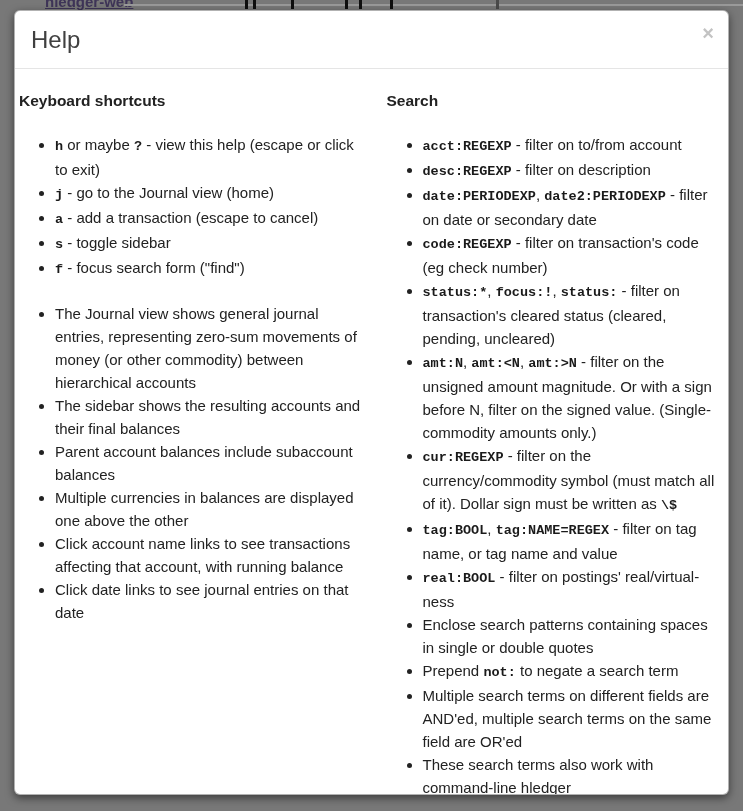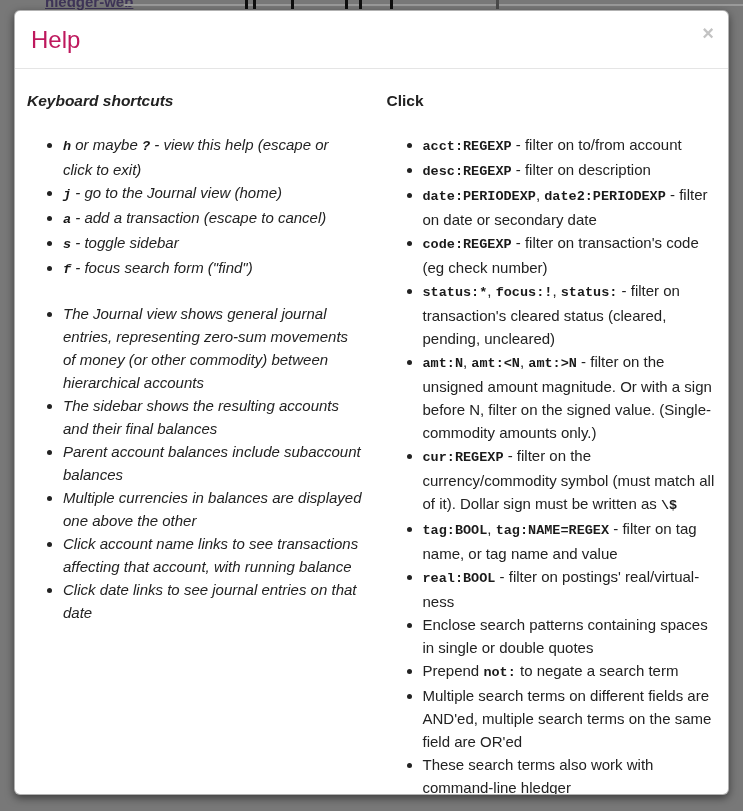--- a/index.html
+++ b/index.html
@@ -61,42 +61,42 @@
   }
   .modal-header {
     position: relative;
     padding: 15px 16px 14px 16px;
     border-bottom: 1px solid #e5e5e5;
   }
   .modal-title {
     font-size: 24px;
     font-weight: normal;
     line-height: 28px;
-    color: #be185d;
+    color: #404040;
   }
   .modal-close {
     position: absolute;
     top: 12px;
     right: 14px;
     background: none;
     border: none;
     font-family: "Liberation Sans", sans-serif;
     font-size: 20px;
     font-weight: bold;
     line-height: 20px;
     color: #c3c3c3;
     cursor: pointer;
   }
   .modal-body {
     display: flex;
     align-items: flex-start;
     padding: 8px 0 24px 0;
   }
   .col { width: 50%; }
-  .col-left  { padding: 0 10px 0 12px; font-style: italic; }
+  .col-left  { padding: 0 10px 0 4px; }
   .col-right { padding: 0 6px 0 15px; }
   .col h4 {
     margin: 12px 0 0 0;
     font-size: 15.5px;
     font-weight: bold;
     line-height: 23px;
     color: #222;
   }
   .col ul {
     margin: 21px 0 12px 0;
@@ -151,21 +151,21 @@
           <ul>
             <li><span>The Journal view shows general journal entries, representing zero-sum movements of money (or other commodity) between hierarchical accounts</span></li>
             <li><span>The sidebar shows the resulting accounts and their final balances</span></li>
             <li><span>Parent account balances include subaccount balances</span></li>
             <li><span>Multiple currencies in balances are displayed one above the other</span></li>
             <li><span>Click account name links to see transactions affecting that account, with running balance</span></li>
             <li><span>Click date links to see journal entries on that date</span></li>
           </ul>
         </div>
       <div class="col col-right">
-          <h4>Click</h4>
+          <h4>Search</h4>
           <ul>
             <li><code>acct:REGEXP</code><span> - filter on to/from account</span></li>
             <li><code>desc:REGEXP</code><span> - filter on description</span></li>
             <li><code>date:PERIODEXP</code><span>, </span><code>date2:PERIODEXP</code><span> - filter on date or secondary date</span></li>
             <li><code>code:REGEXP</code><span> - filter on transaction's code (eg check number)</span></li>
             <li><code>status:*</code><span>, </span><code>focus:!</code><span>, </span><code>status:</code><span> - filter on transaction's cleared status (cleared, pending, uncleared)</span></li>
             <li><code>amt:N</code><span>, </span><code>amt:&lt;N</code><span>, </span><code>amt:&gt;N</code><span> - filter on the unsigned amount magnitude. Or with a sign before N, filter on the signed value. (Single-commodity amounts only.)</span></li>
             <li><code>cur:REGEXP</code><span> - filter on the currency/commodity symbol (must match all of it). Dollar sign must be written as </span><code>\$</code></li>
             <li><code>tag:BOOL</code><span>, </span><code>tag:NAME=REGEX</code><span> - filter on tag name, or tag name and value</span></li>
             <li><code>real:BOOL</code><span> - filter on postings' real/virtual-ness</span></li>

